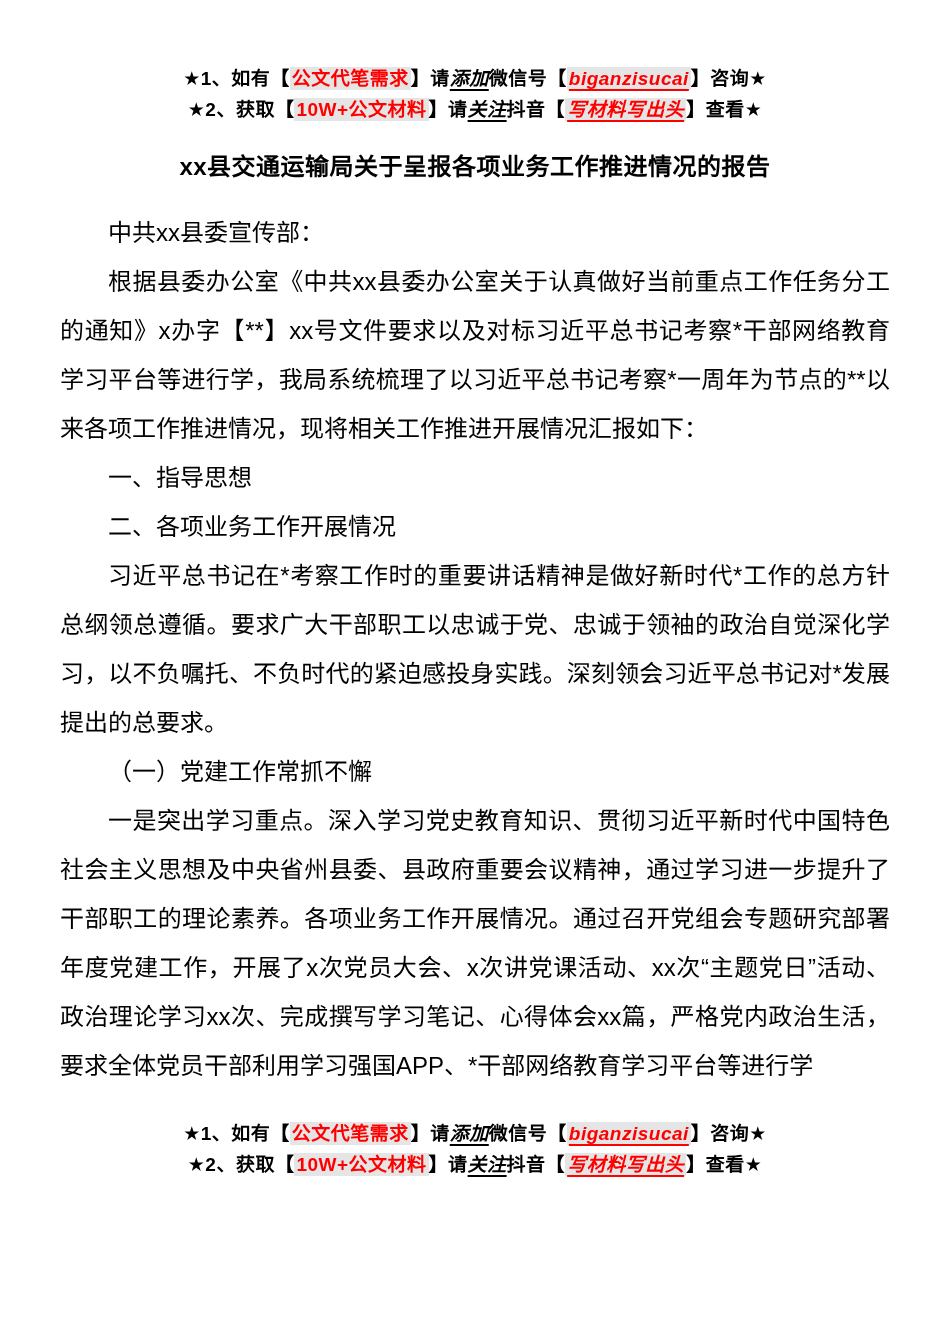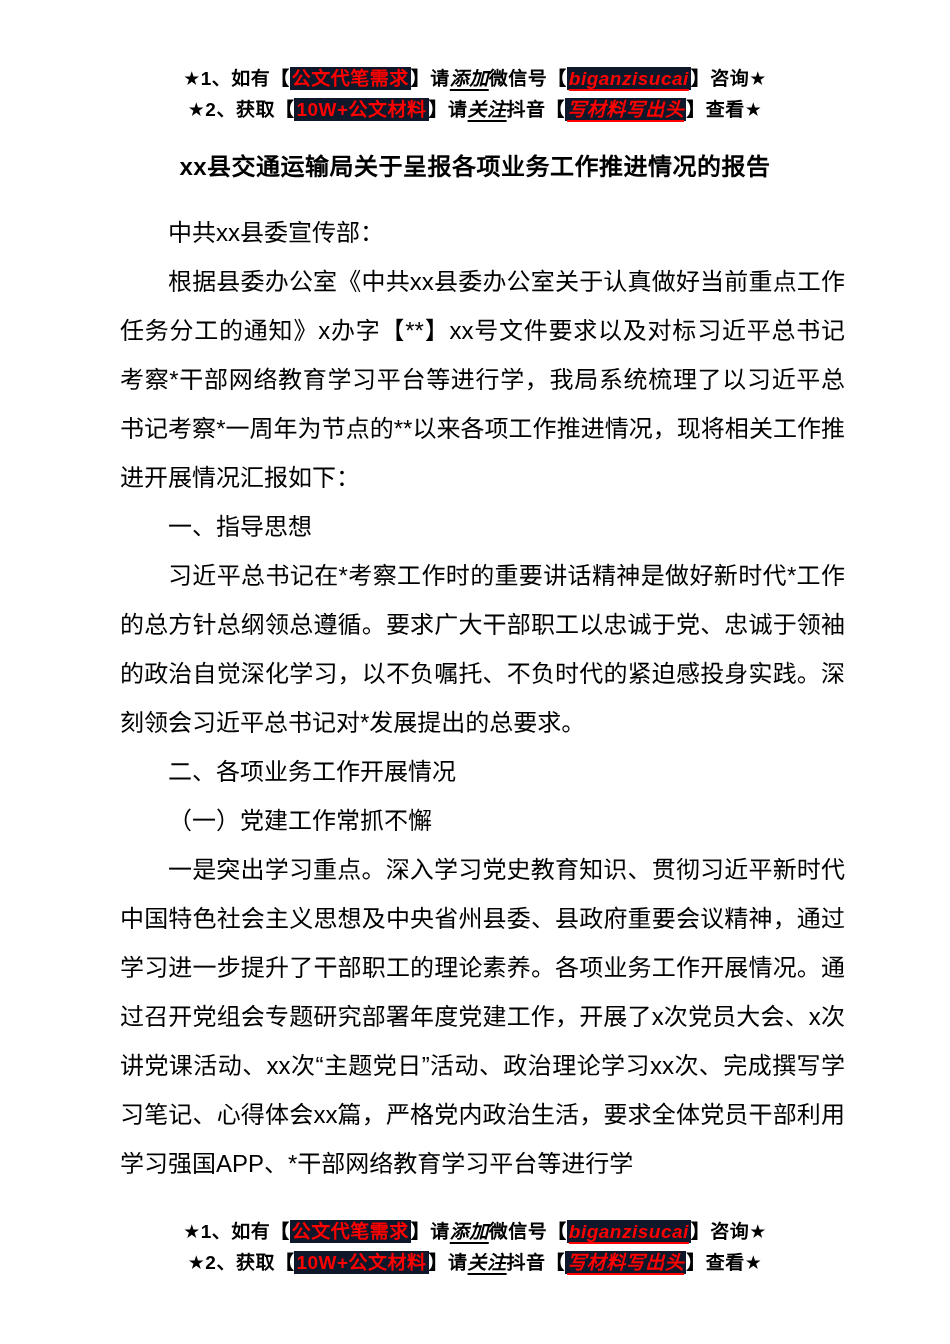--- a/index.html
+++ b/index.html
@@ -23,21 +23,21 @@
     text-align: center;
     font-weight: 700;
     font-size: 19px;
     line-height: 31px;
     letter-spacing: 0.5px;
     white-space: nowrap;
   }
   .promo-header { padding-top: 63px; }
   .promo-footer { margin-top: 28px; }
   .hl {
-    background: #0f172a;
+    background: #e5e5e5;
     color: #ff0000;
     padding: 1px 2px;
   }
   .u {
     text-decoration: underline;
     text-decoration-thickness: 2px;
     text-underline-offset: 4px;
     font-style: italic;
   }
   
@@ -45,26 +45,25 @@
     margin: 22px 0 0 0;
     text-align: center;
     font-size: 24px;
     line-height: 40px;
     font-weight: 700;
     letter-spacing: 0.5px;
   }
   
   .doc-body {
     margin-top: 21px;
-    padding: 0 105px;
+    padding: 0 60px;
     font-size: 24px;
     line-height: 49px;
     text-align: justify;
     font-weight: 400;
-    margin-left: 15px;
   }
   .doc-body p {
     margin: 0;
     text-indent: 2em;
     word-break: break-all;
   }
 </style>
 </head>
 <body>
 
@@ -78,22 +77,22 @@
       <span>★2、获取【</span><span class="hl">10W+公文材料</span><span>】请</span><span class="u">关注</span><span>抖音【</span><span class="hl u">写材料写出头</span><span>】查看★</span>
     </div>
   </header>
 
   <h1 class="doc-title">xx县交通运输局关于呈报各项业务工作推进情况的报告</h1>
 
   <main class="doc-body">
     <p>中共xx县委宣传部：</p>
     <p>根据县委办公室《中共xx县委办公室关于认真做好当前重点工作任务分工的通知》x办字【**】xx号文件要求以及对标习近平总书记考察*干部网络教育学习平台等进行学，我局系统梳理了以习近平总书记考察*一周年为节点的**以来各项工作推进情况，现将相关工作推进开展情况汇报如下：</p>
     <p>一、指导思想</p>
+    <p>二、各项业务工作开展情况</p>
     <p>习近平总书记在*考察工作时的重要讲话精神是做好新时代*工作的总方针总纲领总遵循。要求广大干部职工以忠诚于党、忠诚于领袖的政治自觉深化学习，以不负嘱托、不负时代的紧迫感投身实践。深刻领会习近平总书记对*发展提出的总要求。</p>
-    <p>二、各项业务工作开展情况</p>
     <p>（一）党建工作常抓不懈</p>
     <p>一是突出学习重点。深入学习党史教育知识、贯彻习近平新时代中国特色社会主义思想及中央省州县委、县政府重要会议精神，通过学习进一步提升了干部职工的理论素养。各项业务工作开展情况。通过召开党组会专题研究部署年度党建工作，开展了x次党员大会、x次讲党课活动、xx次“主题党日”活动、政治理论学习xx次、完成撰写学习笔记、心得体会xx篇，严格党内政治生活，要求全体党员干部利用学习强国APP、*干部网络教育学习平台等进行学</p>
   </main>
 
   <footer class="promo promo-footer">
     <div class="promo-line">
       <span>★1、如有【</span><span class="hl">公文代笔需求</span><span>】请</span><span class="u">添加</span><span>微信号【</span><span class="hl u">biganzisucai</span><span>】咨询★</span>
     </div>
     <div class="promo-line">
       <span>★2、获取【</span><span class="hl">10W+公文材料</span><span>】请</span><span class="u">关注</span><span>抖音【</span><span class="hl u">写材料写出头</span><span>】查看★</span>

